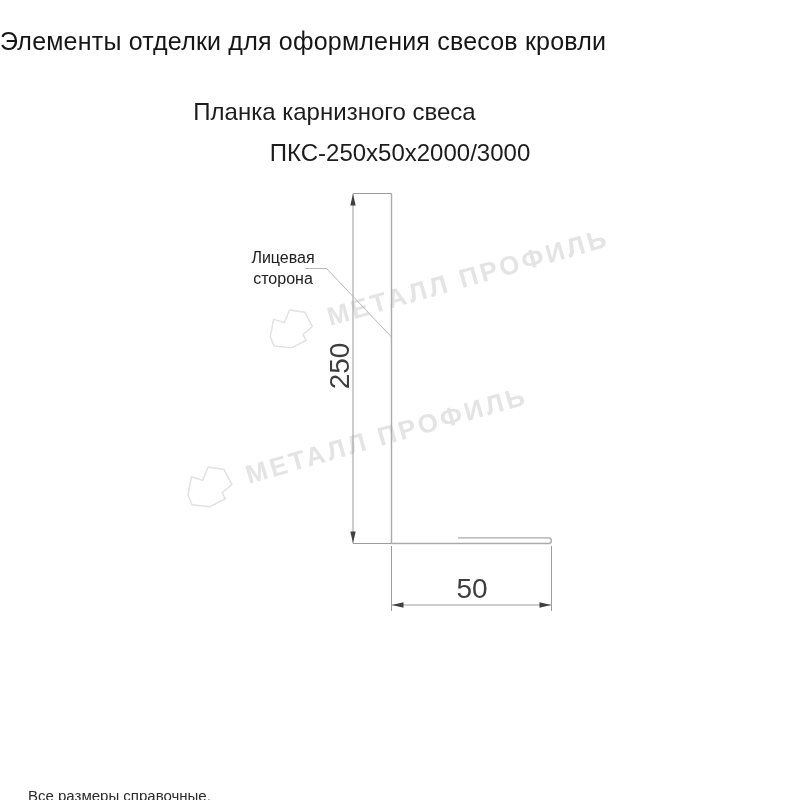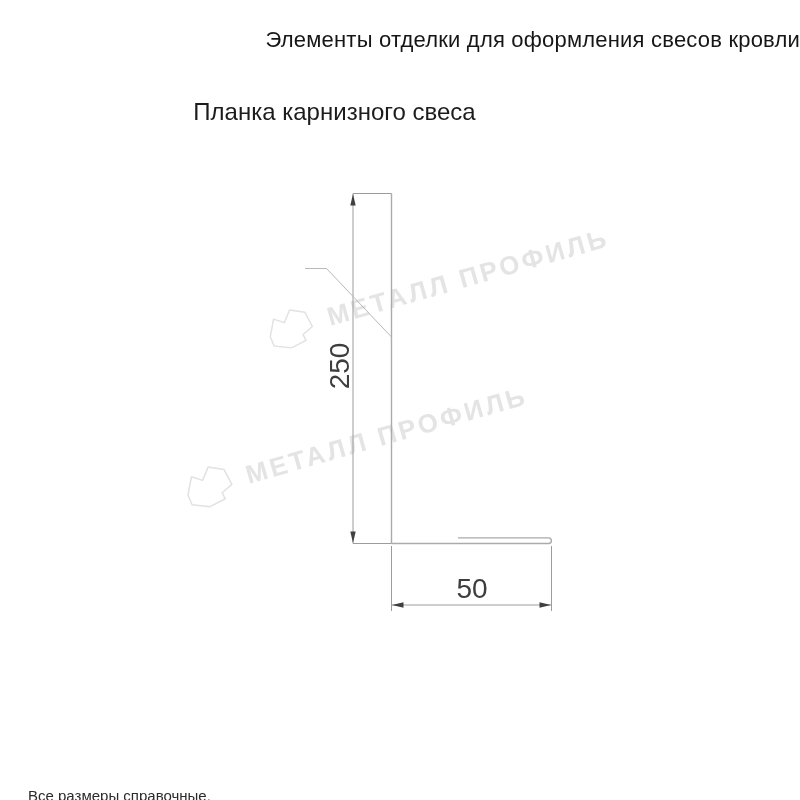--- a/index.html
+++ b/index.html
@@ -1,22 +1,22 @@
 <!DOCTYPE html>
 <html><head>
 <meta charset="utf-8">
 <style>
   html,body{margin:0;padding:0;background:#ffffff;}
   #page{
     position:relative;width:800px;height:800px;background:#ffffff;overflow:hidden;
     font-family:"Liberation Sans","DejaVu Sans",sans-serif;
   }
   .page-title{
-    position:absolute;top:27px;left:0;width:800px;text-align:right;
-    font-size:22px;font-weight:400;color:#161616;letter-spacing:0.2px;z-index:3;
+    position:absolute;top:27px;left:0;width:800px;text-align:left;
+    font-size:25px;font-weight:400;color:#161616;letter-spacing:0.2px;z-index:3;
   }
   .product-name{
     position:absolute;top:98px;left:0;width:669px;text-align:center;
     font-size:24px;color:#1c1c1c;z-index:3;
   }
   .product-code{
     position:absolute;top:139px;left:0;width:800px;text-align:center;
     font-size:24px;color:#1c1c1c;z-index:3;
   }
   .watermark{
@@ -39,20 +39,21 @@
     color:#2b2b2b;z-index:3;margin-top:48px;
   }
 </style>
 </head>
 <body>
 
 <div id="page">
 
   <div class="page-title">Элементы отделки для оформления свесов кровли</div>
   <div class="product-name">Планка карнизного свеса</div>
+  <div class="product-code">ПКС-250х50х2000/3000</div>
 
   <div class="watermark" id="wm1">
     <svg width="58" height="48" viewBox="0 0 60 52">
       <polygon points="6.7,29 15.4,11.7 25.5,18.6 34.8,6.9 50,13.8 53.6,31 41.5,36.6 42.9,43.5 25.5,47 8,40" fill="#ffffff" stroke="#e2e2e2" stroke-width="1.6" stroke-linejoin="round"></polygon>
     </svg>
     <span class="wm-text">МЕТАЛЛ ПРОФИЛЬ</span>
   </div>
 
   <div class="watermark" id="wm2">
     <svg width="58" height="50" viewBox="0 0 60 52">
@@ -79,18 +80,22 @@
     <path d="M551.5 546 V611" fill="none" stroke="#9c9c9c" stroke-width="1"></path>
 
     <path d="M391.5 605 H551.5" fill="none" stroke="#9c9c9c" stroke-width="1"></path>
     <polygon points="392,605 403.5,602.3 403.5,607.7" fill="#3f3f3f"></polygon>
     <polygon points="551,605 539.5,602.3 539.5,607.7" fill="#3f3f3f"></polygon>
     <text x="472" y="598" text-anchor="middle" font-size="28" fill="#3d3d3d">50</text>
 
     <path d="M305 268.5 H326.5 L391.5 337" fill="none" stroke="#b8b8b8" stroke-width="1"></path>
   </svg>
 
+  <div class="face-label">
+    <span>Лицевая</span>
+    <span>сторона</span>
+  </div>
 
   <div class="footnotes">
     <div>Все размеры справочные.</div>
   </div>
 
 </div>
 
 </body></html>

